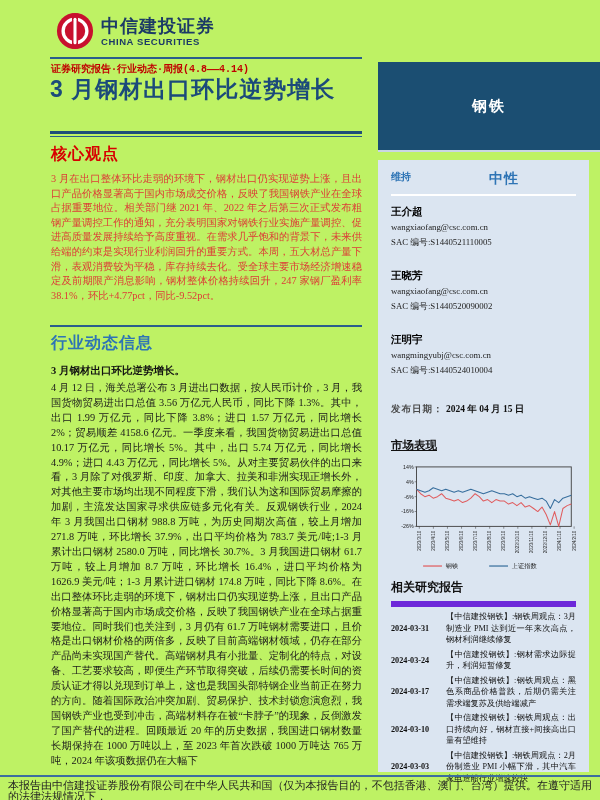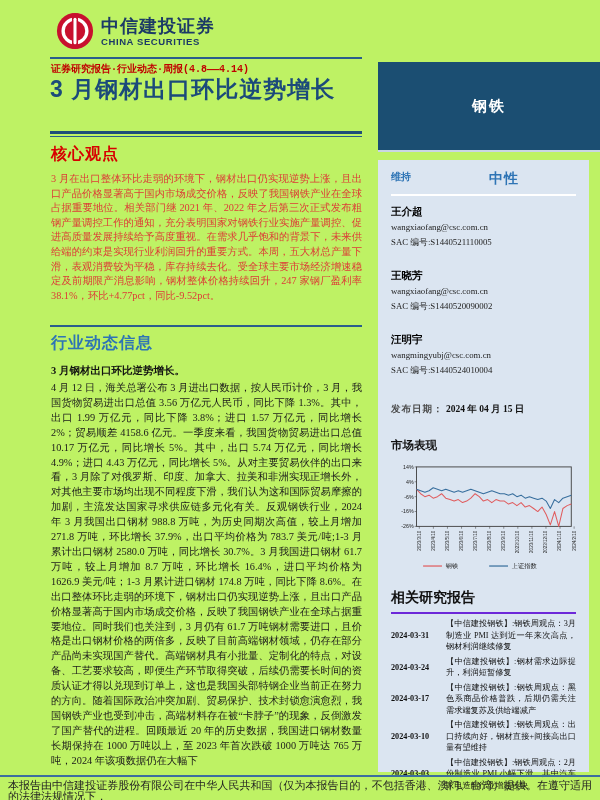--- a/index.html
+++ b/index.html
@@ -36,23 +36,23 @@
   .rating-value{font-size:14px;font-weight:bold;color:#2e74b5;margin-left:78px;letter-spacing:1px;}
   .rating-divider{height:2px;background:#ffffff;margin:6px 0 4px 0;}
   .analyst{margin-top:9px;}
   .analyst-name{font-size:10.5px;font-weight:bold;color:#000;}
   .analyst-email{font-size:8.8px;color:#222;font-family:"Liberation Serif",serif;margin-top:3px;}
   .analyst-sac{font-size:8.8px;color:#222;font-family:"Liberation Serif",serif;margin-top:5px;}
   .analyst + .analyst{margin-top:20px;}
   .publish-row{margin-top:26px;font-size:9.5px;font-family:"Liberation Serif",serif;}
   .publish-label{color:#4a4a4a;font-weight:bold;letter-spacing:1px;}
   .publish-date{color:#111;font-weight:bold;margin-left:0;}
-  .market-heading{margin-top:22px;font-size:11.5px;font-weight:bold;color:#111;}
+  .market-heading{margin-top:22px;font-size:11.5px;font-weight:bold;color:#111;text-decoration:underline;}
   .chart-box{margin-top:4px;}
-  .reports-heading{margin-top:10px;font-size:14px;font-weight:bold;color:#111;border-bottom:2px solid #6d28d9;padding-bottom:5px;}
+  .reports-heading{font-size:12px;font-weight:bold;color:#111;border-bottom:6px solid #6d28d9;padding-bottom:5px;}
   .reports-list{margin-top:4px;}
   .report-item{display:flex;align-items:center;margin-top:3px;}
   .report-date{width:55px;flex:none;font-size:8.2px;font-weight:bold;color:#111;font-family:"Liberation Serif",serif;}
   .report-title{flex:1;font-size:8.2px;line-height:11.5px;color:#111;text-align:justify;font-family:"Liberation Serif",serif;}
 
   
   .footer-rule{position:absolute;left:0;top:775px;width:600px;height:2px;background:#3c6e9f;}
   .footer-text{position:absolute;left:8px;top:780px;width:584px;font-size:11px;line-height:10.5px;color:#222;font-family:"Liberation Serif",serif;text-align:justify;}
 </style>
 </head>

